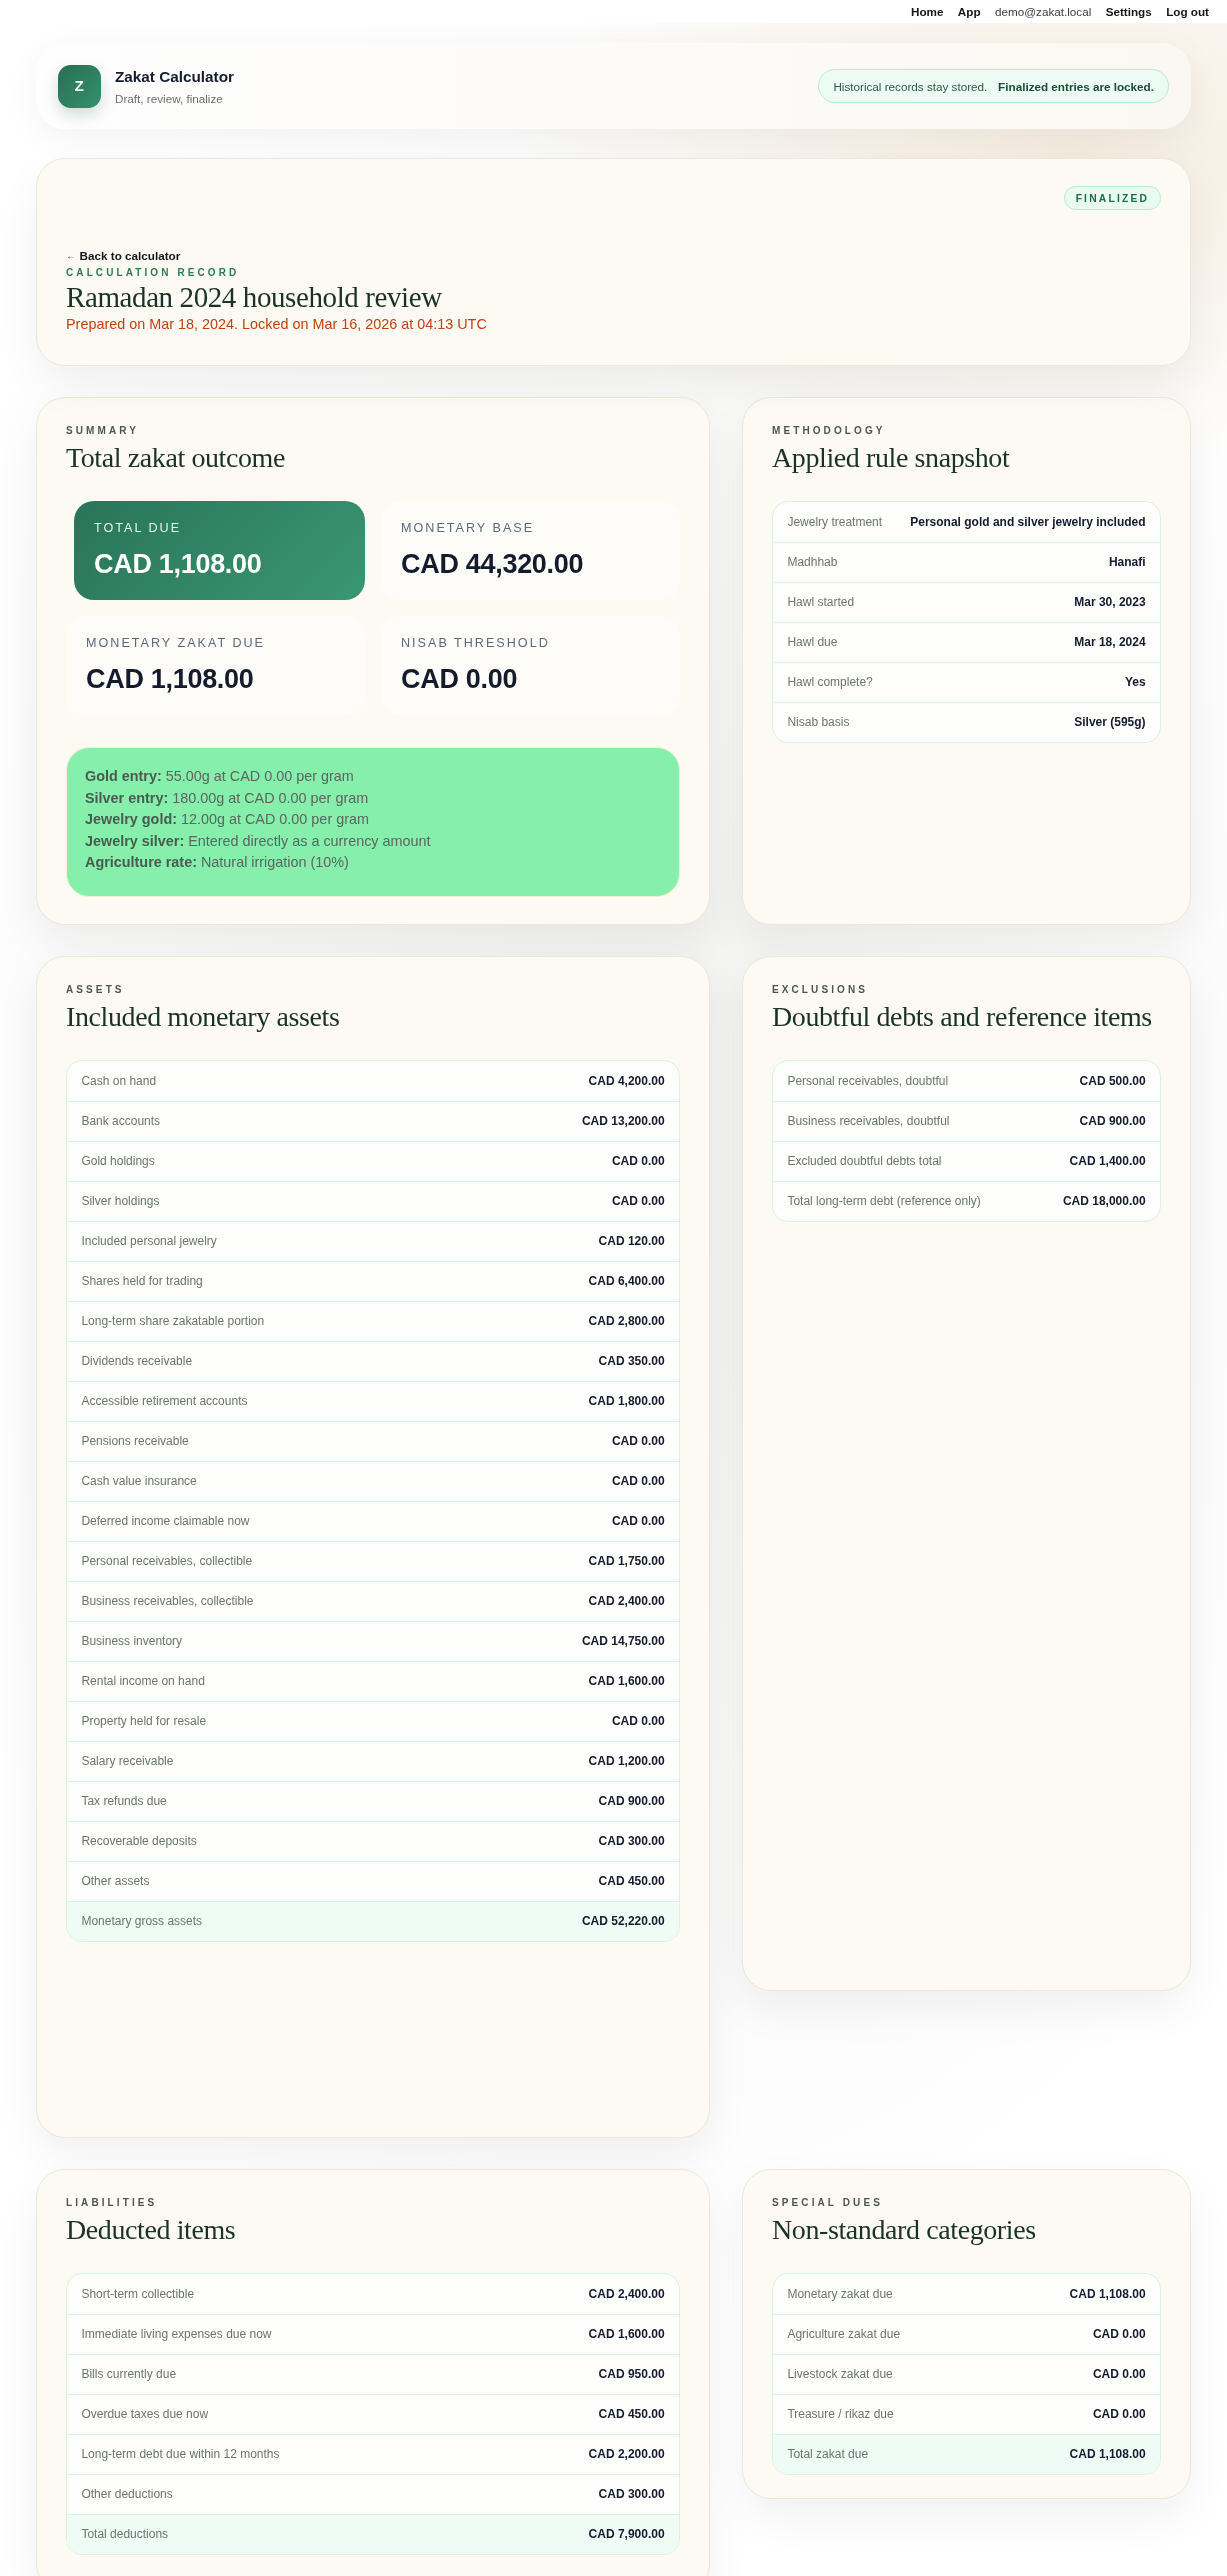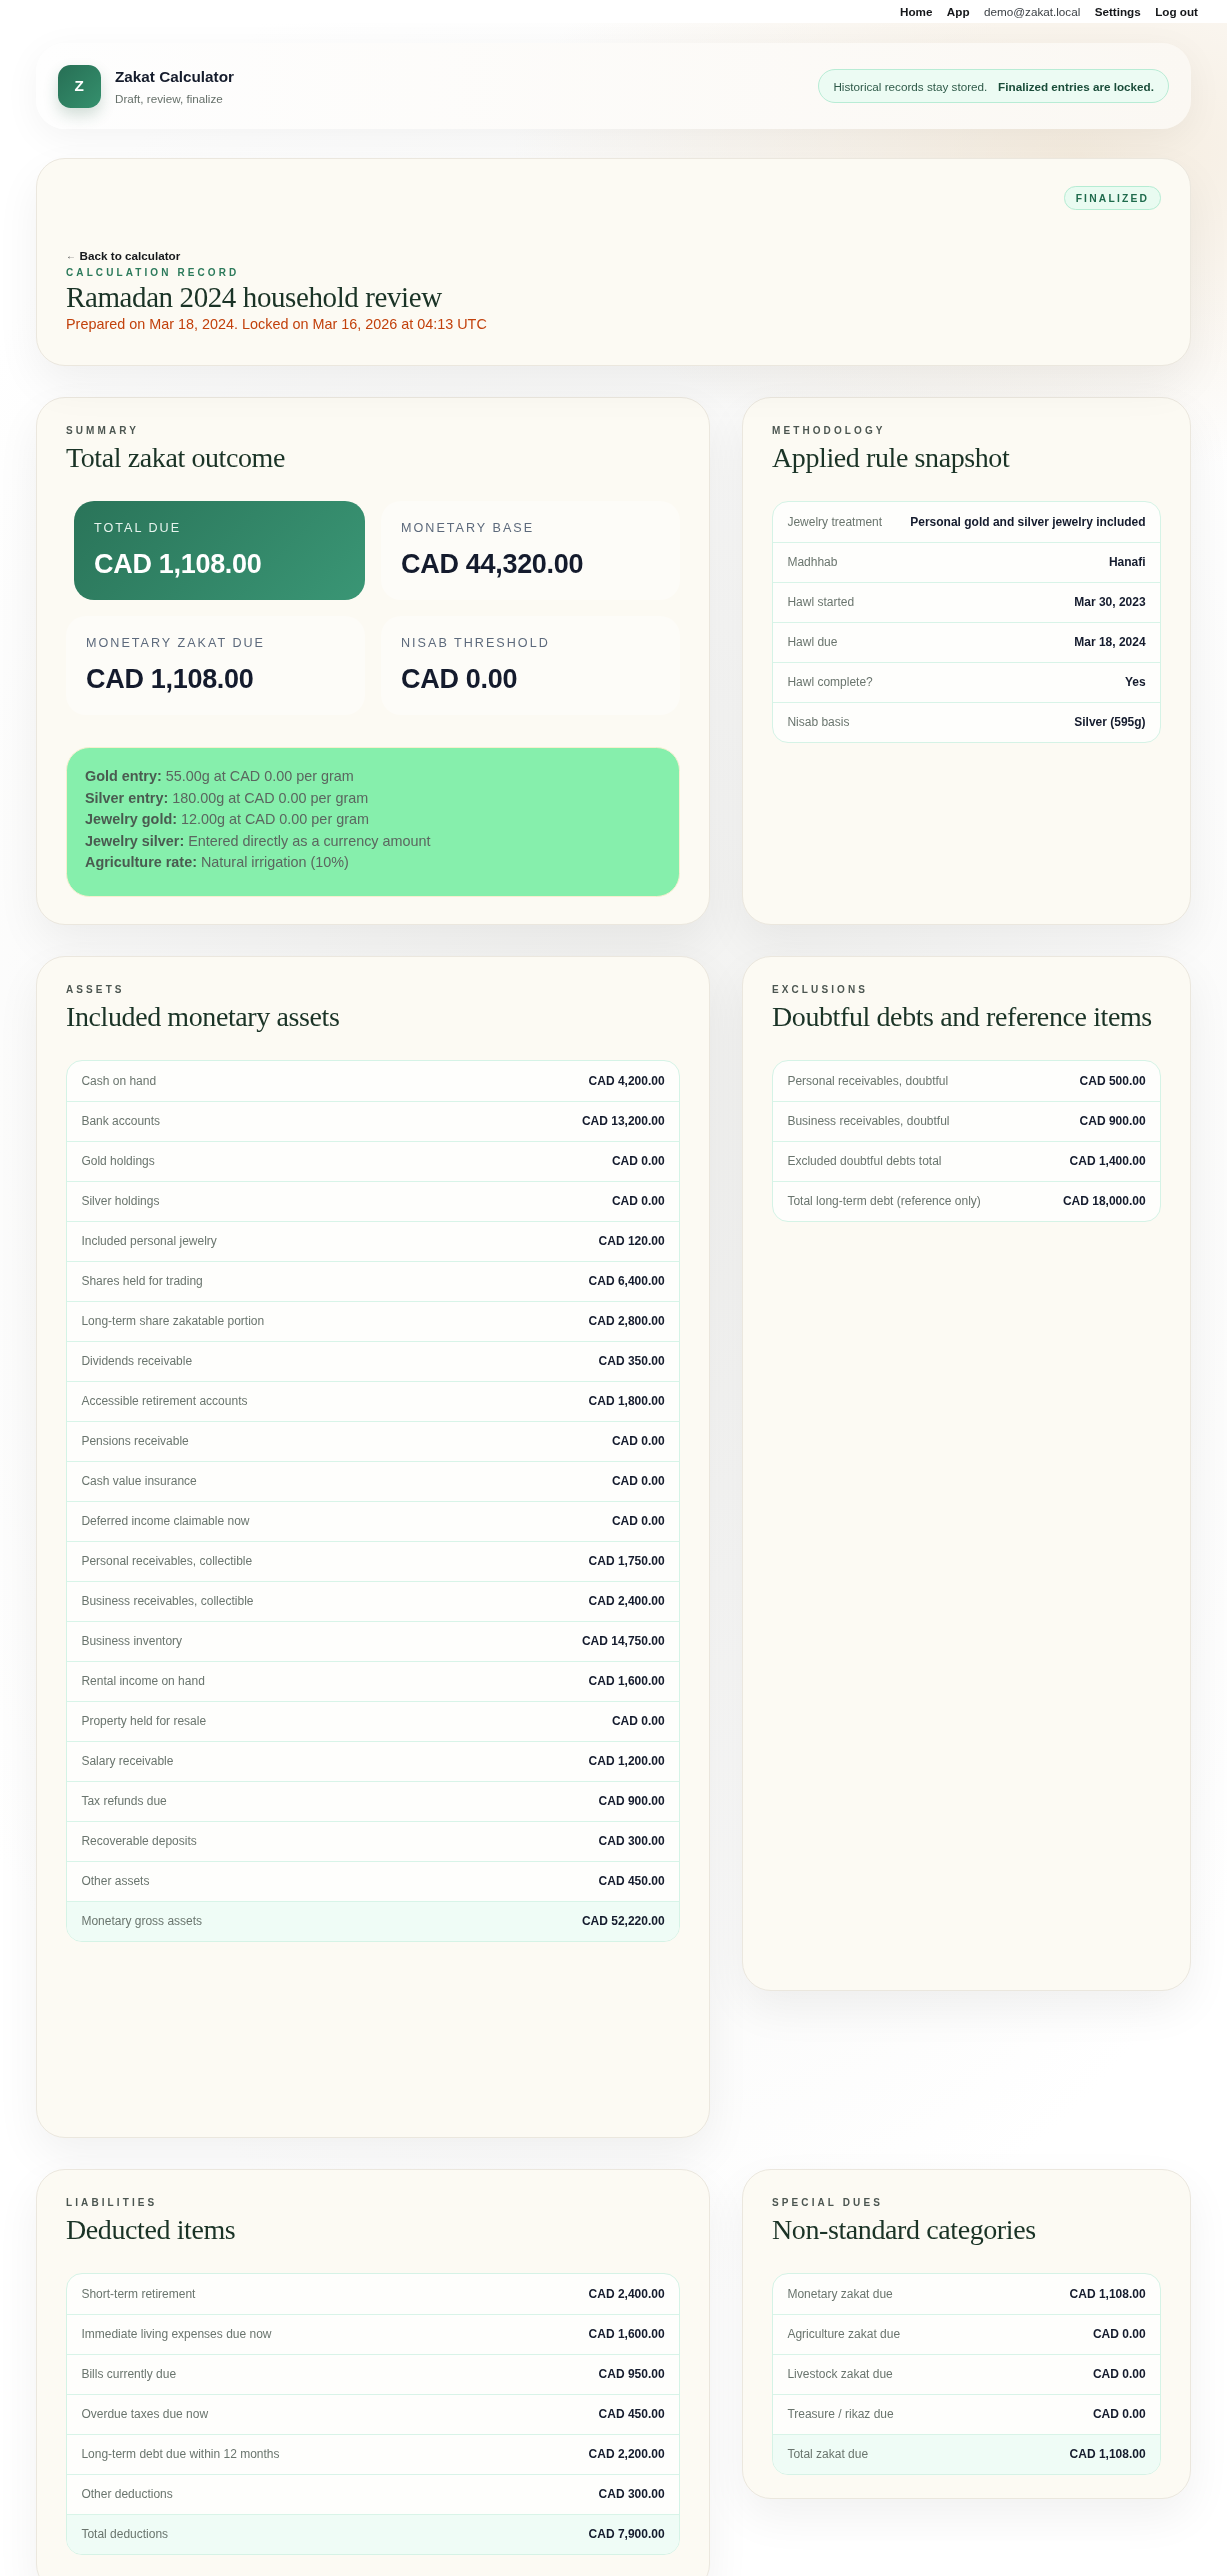--- a/index.html
+++ b/index.html
@@ -13,21 +13,21 @@
     .bg-wash {
       position: absolute; left: 0; top: 23.4px; width: 1227px; height: 2471px;
       background:
         radial-gradient(ellipse 809px 449px at 1078px 135px, rgba(236,220,196,0.55), rgba(255,255,255,0) 70%),
         radial-gradient(ellipse 1078px 1617px at 629px 1078px, rgba(238,238,236,0.8), rgba(255,255,255,0) 75%);
       z-index: 0;
     }
     .topnav {
       position: relative; z-index: 2;
       height: 23.4px; display: flex; justify-content: flex-end; align-items: center;
-      gap: 14.4px; padding-right: 29px; background: #fff; font-size: 11.7px;
+      gap: 14.4px; padding-right: 18px; background: #fff; font-size: 11.7px;
     }
     .topnav a { color: #15171a; font-weight: 700; text-decoration: none; }
     .topnav .email { color: #3a3f44; font-weight: 400; }
     .page { position: relative; z-index: 1; padding: 0 36px; }
 
     .brandbar {
       margin-top: 20px; height: 86px; border-radius: 29px;
       background: linear-gradient(90deg, #fefefe, #fbf8f3);
       box-shadow: 0 9px 36px rgba(0,0,0,0.05);
       display: flex; align-items: center; justify-content: space-between; padding: 0 21.6px 0 21.6px;
@@ -324,21 +324,21 @@
         </div>
     </section>
   </div>
 
   <div class="grid">
     <section class="card" style="height:424px;">
       <div class="eyebrow">LIABILITIES</div>
       <h2 class="serif">Deducted items</h2>
       <div class="kv" id="kv-liabilities">
           <div class="row">
-            <span class="k">Short-term retirement</span>
+            <span class="k">Short-term collectible</span>
             <span class="v">CAD 2,400.00</span>
           </div>
           <div class="row">
             <span class="k">Immediate living expenses due now</span>
             <span class="v">CAD 1,600.00</span>
           </div>
           <div class="row">
             <span class="k">Bills currently due</span>
             <span class="v">CAD 950.00</span>
           </div>

